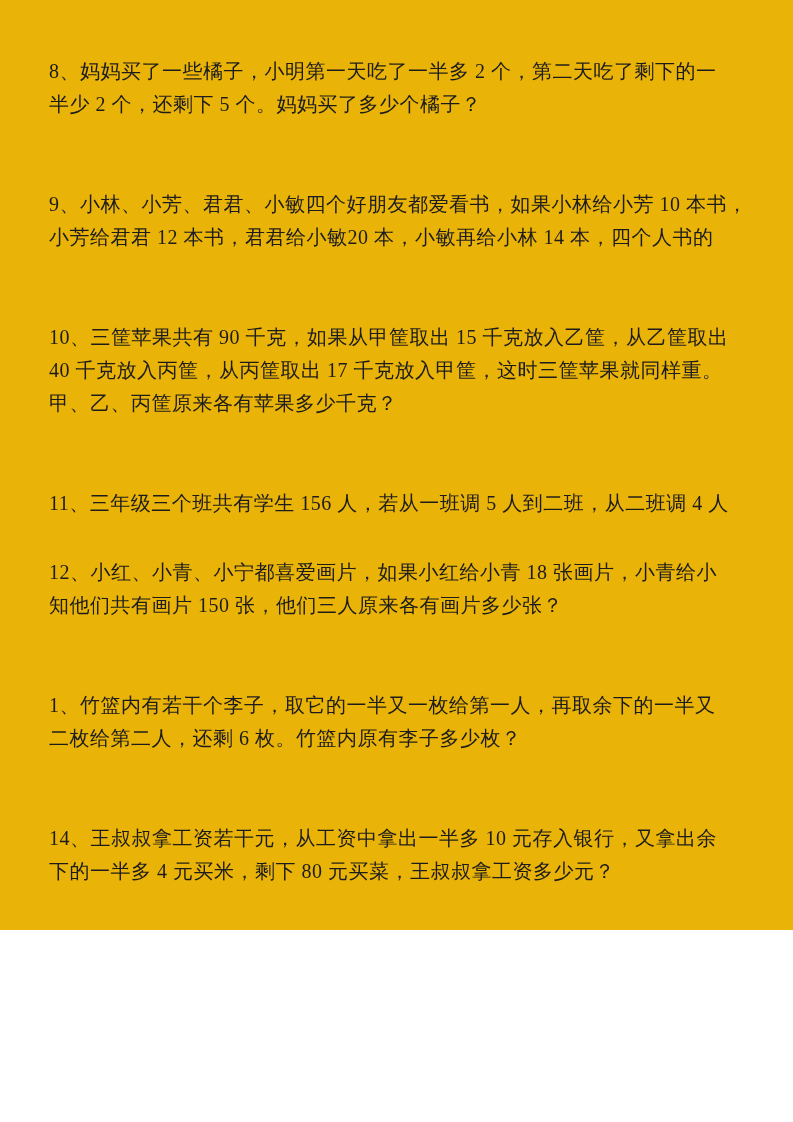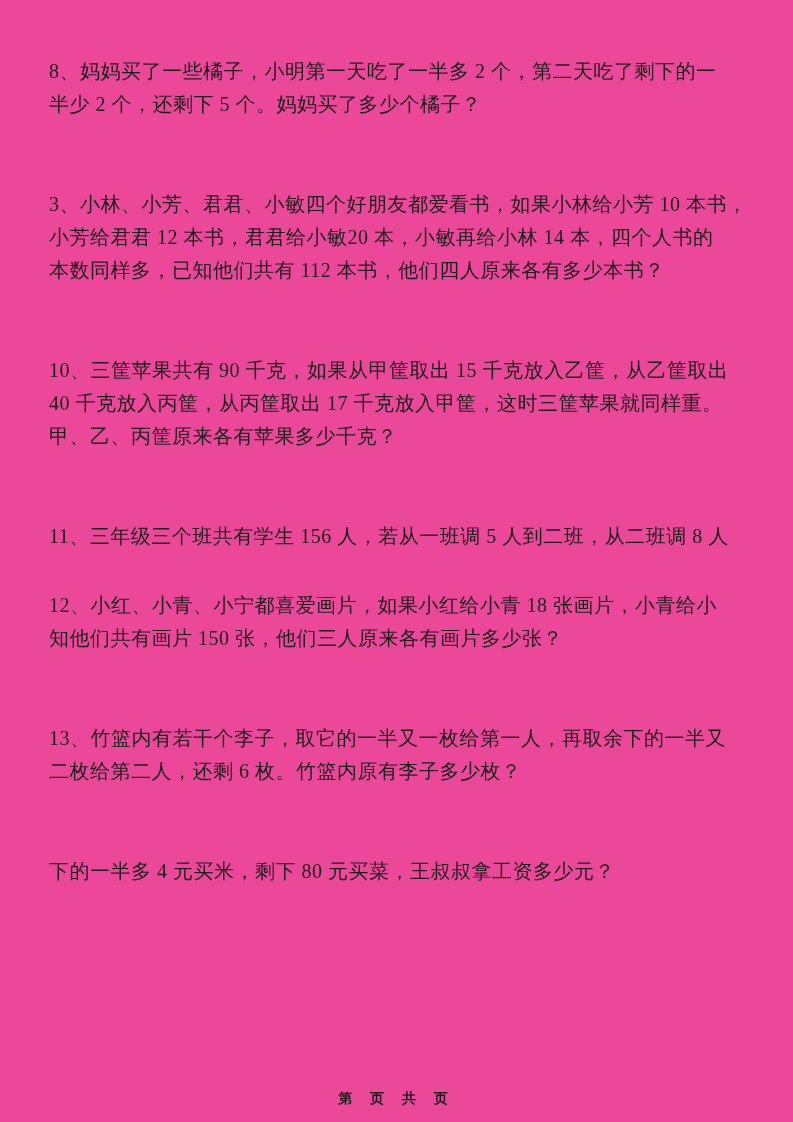--- a/index.html
+++ b/index.html
@@ -3,23 +3,23 @@
 <meta charset="utf-8">
 <style>
   * { margin: 0; padding: 0; box-sizing: border-box; }
   html, body {
     background: #ffffff;
     font-family: "Liberation Serif", "DejaVu Serif", serif;
   }
   .page {
     position: relative;
     width: 793px;
-    height: 1122px;
+    height: 930px;
     margin: 0 auto;
-    background: #ec4899;
+    background: #eab308;
     color: #1c1c1c;
     overflow: hidden;
   }
   .content {
     position: absolute;
     top: 55px;
     left: 49px;
     right: 46px;
   }
   .problem {
@@ -49,45 +49,45 @@
 
 <div class="page">
   <div class="content">
 
     <div class="problem">
       <span class="line">8、妈妈买了一些橘子，小明第一天吃了一半多 2 个，第二天吃了剩下的一</span>
       <span class="line">半少 2 个，还剩下 5 个。妈妈买了多少个橘子？</span>
     </div>
 
     <div class="problem">
-      <span class="line">3、小林、小芳、君君、小敏四个好朋友都爱看书，如果小林给小芳 10 本书，</span>
+      <span class="line">9、小林、小芳、君君、小敏四个好朋友都爱看书，如果小林给小芳 10 本书，</span>
       <span class="line">小芳给君君 12 本书，君君给小敏20 本，小敏再给小林 14 本，四个人书的</span>
-      <span class="line">本数同样多，已知他们共有 112 本书，他们四人原来各有多少本书？</span>
     </div>
 
     <div class="problem">
       <span class="line">10、三筐苹果共有 90 千克，如果从甲筐取出 15 千克放入乙筐，从乙筐取出</span>
       <span class="line">40 千克放入丙筐，从丙筐取出 17 千克放入甲筐，这时三筐苹果就同样重。</span>
       <span class="line">甲、乙、丙筐原来各有苹果多少千克？</span>
     </div>
 
     <div class="problem tight">
-      <span class="line">11、三年级三个班共有学生 156 人，若从一班调 5 人到二班，从二班调 8 人</span>
+      <span class="line">11、三年级三个班共有学生 156 人，若从一班调 5 人到二班，从二班调 4 人</span>
     </div>
 
     <div class="problem">
       <span class="line">12、小红、小青、小宁都喜爱画片，如果小红给小青 18 张画片，小青给小</span>
       <span class="line">知他们共有画片 150 张，他们三人原来各有画片多少张？</span>
     </div>
 
     <div class="problem">
-      <span class="line">13、竹篮内有若干个李子，取它的一半又一枚给第一人，再取余下的一半又</span>
+      <span class="line">1、竹篮内有若干个李子，取它的一半又一枚给第一人，再取余下的一半又</span>
       <span class="line">二枚给第二人，还剩 6 枚。竹篮内原有李子多少枚？</span>
     </div>
 
     <div class="problem">
+      <span class="line">14、王叔叔拿工资若干元，从工资中拿出一半多 10 元存入银行，又拿出余</span>
       <span class="line">下的一半多 4 元买米，剩下 80 元买菜，王叔叔拿工资多少元？</span>
     </div>
 
   </div>
 
   <div class="footer">第 页 共 页</div>
 </div>
 
 </body></html>

